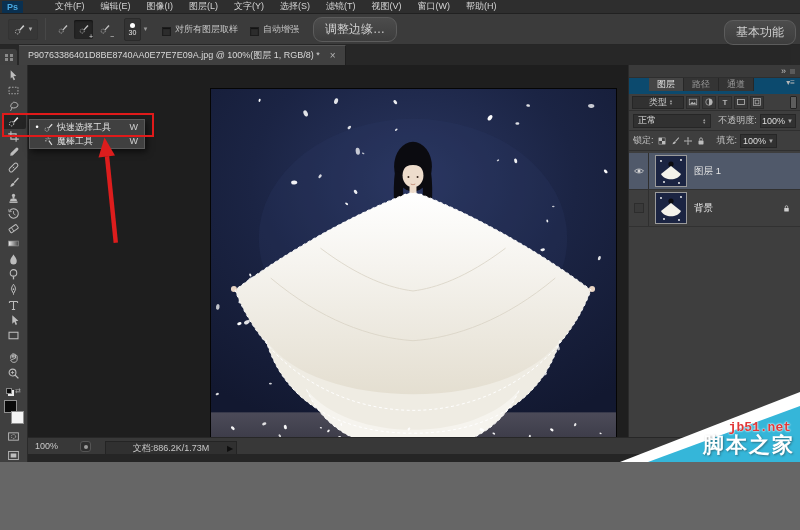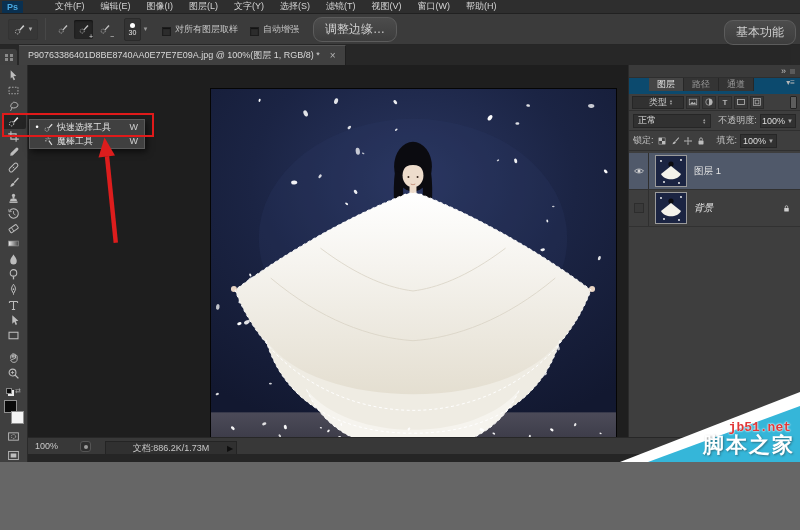--- a/index.html
+++ b/index.html
@@ -81,21 +81,21 @@
   .val-box{height:14px;min-width:30px;background:#313131;border:1px solid #262626;display:flex;align-items:center;
            justify-content:flex-end;gap:2px;padding:0 2px;color:#dedede;}
   .lock-icons{display:flex;gap:3px;align-items:center;color:#bdbdbd;}
   .layers-list{margin-top:2px;}
   .layer-row{height:37px;display:flex;align-items:center;background:#3e3e3e;border-bottom:1px solid #313131;}
   .layer-row.selected{background:#50596a;}
   .eye-cell{width:20px;height:100%;border-right:1px solid #2f2f2f;display:flex;align-items:center;justify-content:center;color:#d8d8d8;}
   .eye-well{width:10px;height:10px;background:#3a3a3a;border:1px solid #2d2d2d;}
   .thumb{width:32px;height:32px;margin:0 7px 0 6px;border:1px solid #9a9a9a;background:#1b2442;}
   .layer-name{color:#e6e6e6;font-size:9.5px;}
-  .layer-name.italic{font-style:italic;}
+  .layer-name.italic{}
   .lock-badge{margin-left:auto;margin-right:9px;color:#cfcfcf;}
   .panel-bottom{position:absolute;left:0;right:0;bottom:27px;height:16px;background:#3a3a3a;border-top:1px solid #2c2c2c;
                 display:flex;align-items:center;justify-content:center;gap:8px;color:#b2b2b2;font-family:Liberation Mono, monospace;}
   .pb-ico.fx{font-size:8px;font-style:italic;font-weight:bold;}
   .dock-footer{position:absolute;left:0;right:0;bottom:0;height:27px;background:#323232;border-top:1px solid #262626;}
   
   .statusbar{position:absolute;left:28px;right:0;bottom:0;height:25px;background:#383838;border-top:1px solid #272727;
              display:flex;align-items:flex-start;padding-top:3px;z-index:4;}
   .statusbar::after{content:"";position:absolute;left:0;right:0;bottom:0;height:8px;background:#252525;}
   .zoom-val{margin-left:7px;color:#cacaca;}

